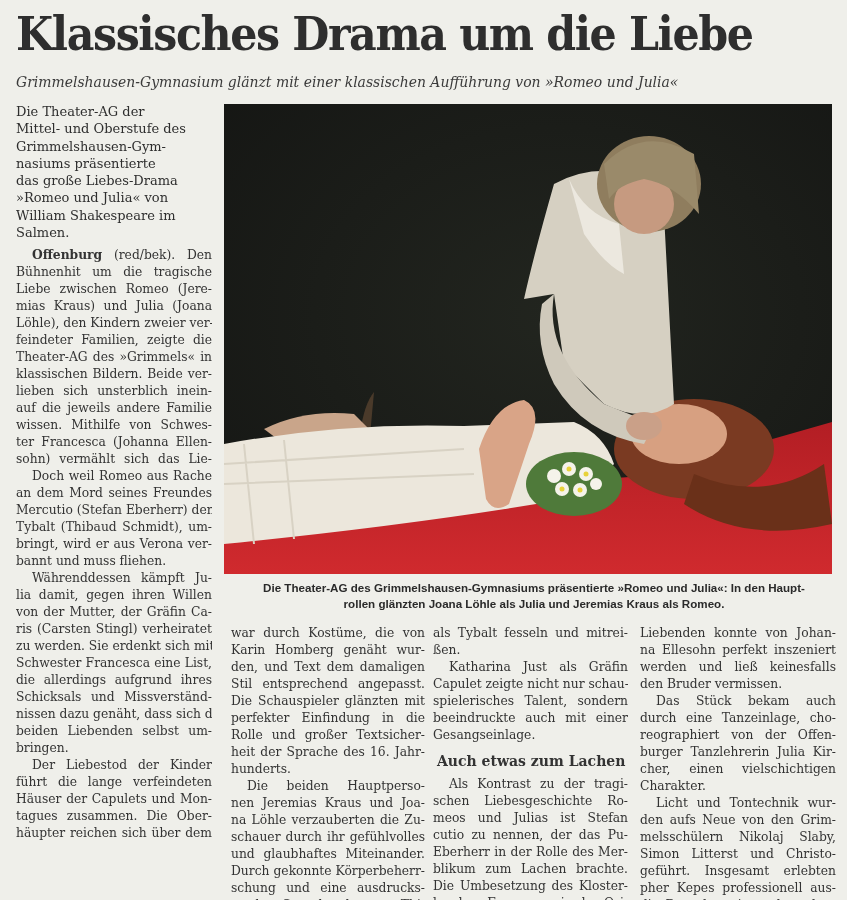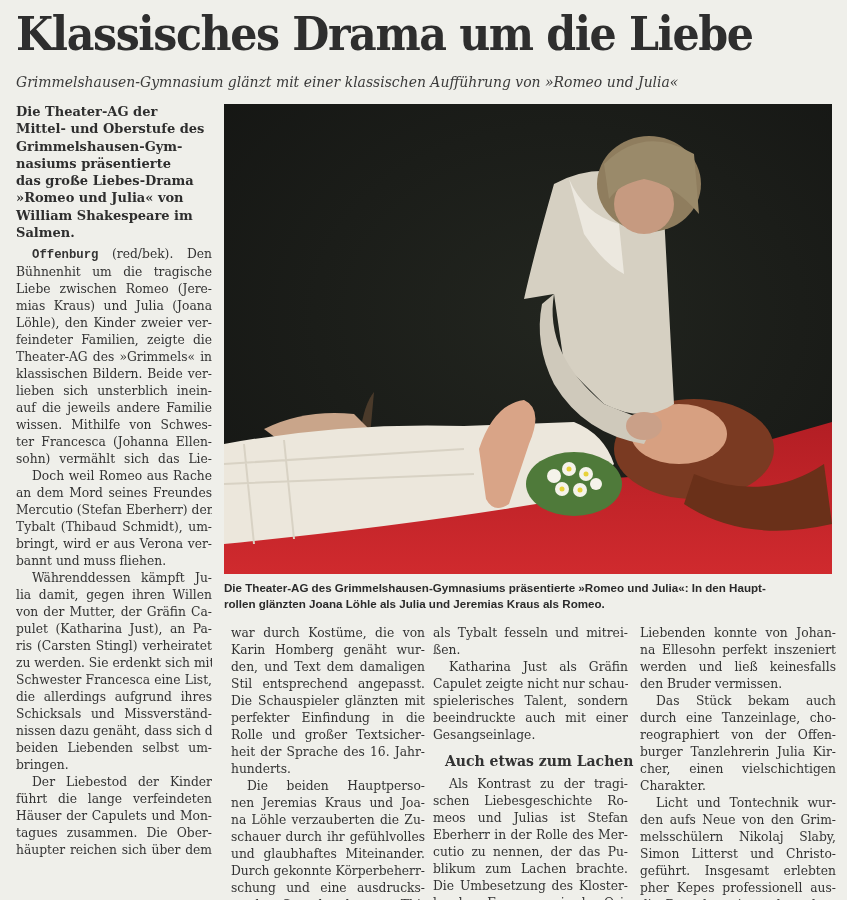--- a/index.html
+++ b/index.html
@@ -18,49 +18,49 @@
     transform:scaleX(0.93); transform-origin:left top;
   }
   .subhead {
     position:absolute; left:16px; top:73px; width:840px;
     font-family:"DejaVu Serif", serif; font-style:italic;
     font-size:15.5px; color:#3a3a3a; white-space:nowrap;
     transform:scaleX(0.9); transform-origin:left top;
   }
   .lead {
     position:absolute; left:16px; top:103px; width:205px;
-    font-family:"DejaVu Serif", serif; font-weight:bold;
+    font-family:"DejaVu Serif", serif; font-weight:normal;
     font-size:13px; line-height:17.3px; color:#2e2e2e;
   }
   .lead span { display:block; white-space:nowrap; }
   .col {
     position:absolute; font-family:"DejaVu Serif", serif;
     font-size:12.3px; line-height:17px; color:#333;
   }
   .col span.l { display:block; text-align:justify; text-align-last:justify; white-space:nowrap; overflow:hidden; }
   .col span.last { text-align-last:left; }
   .col span.ind { padding-left:16px; }
-  .col b { font-weight:bold;font-family:Liberation Mono, monospace; }
+  .col b { font-weight:bold; }
   .col1 { left:16px; top:246px; width:196px; }
   .col2 { left:231px; top:625px; width:194px; }
   .col3 { left:433px; top:625px; width:195px; }
   .col4 { left:640px; top:625px; width:196px; }
   .subtitle-h {
-    display:block; font-weight:bold; font-size:14px; line-height:22px; margin:6px 0 4px 12px; white-space:nowrap;
+    display:block; font-weight:bold; font-size:14px; line-height:22px; margin:6px 0 4px 4px; white-space:nowrap;
   }
   .photo {
     position:absolute; left:224px; top:104px; width:608px; height:470px;
     background:#1a1c1a; overflow:hidden;
   }
   .caption {
     position:absolute; left:224px; top:580px; width:620px;
     font-family:"Liberation Sans", sans-serif; font-weight:bold;
     font-size:11.6px; line-height:16px; color:#2a2a2a;
   }
-  .caption span { display:block; white-space:nowrap; }
+  .caption span { display:block; white-space:nowrap;text-align:center; }
 </style>
 </head>
 <body>
 
 <div class="headline">Klassisches Drama um die Liebe</div>
 <div class="subhead">Grimmelshausen-Gymnasium glänzt mit einer klassischen Aufführung von »Romeo und Julia«</div>
 
 <div class="lead">
   <span>Die Theater-AG der</span>
   <span>Mittel- und Oberstufe des</span>
@@ -131,39 +131,38 @@
 <div class="caption">
   <span>Die Theater-AG des Grimmelshausen-Gymnasiums präsentierte »Romeo und Julia«: In den Haupt-</span>
   <span>rollen glänzten Joana Löhle als Julia und Jeremias Kraus als Romeo.</span>
 </div>
 
 <div class="col col1">
   <span class="l ind"><b>Offenburg</b><span> (red/bek). Den</span></span>
   <span class="l">Bühnenhit um die tragische</span>
   <span class="l">Liebe zwischen Romeo (Jere-</span>
   <span class="l">mias Kraus) und Julia (Joana</span>
-  <span class="l">Löhle), den Kinder zweier ver-</span>
+  <span class="l">Löhle), den Kindern zweier ver-</span>
   <span class="l">feindeter Familien, zeigte die</span>
   <span class="l">Theater-AG des »Grimmels« in</span>
   <span class="l">klassischen Bildern. Beide ver-</span>
   <span class="l">lieben sich unsterblich inein-</span>
   <span class="l">auf die jeweils andere Familie</span>
   <span class="l">wissen. Mithilfe von Schwes-</span>
   <span class="l">ter Francesca (Johanna Ellen-</span>
   <span class="l">sohn) vermählt sich das Lie-</span>
   <span class="l ind">Doch weil Romeo aus Rache</span>
   <span class="l">an dem Mord seines Freundes</span>
   <span class="l">Mercutio (Stefan Eberherr) den</span>
   <span class="l">Tybalt (Thibaud Schmidt), um-</span>
   <span class="l">bringt, wird er aus Verona ver-</span>
   <span class="l last">bannt und muss fliehen.</span>
   <span class="l ind">Währenddessen kämpft Ju-</span>
   <span class="l">lia damit, gegen ihren Willen</span>
   <span class="l">von der Mutter, der Gräfin Ca-</span>
-  <span class="l">pulet (Katharina Just), an Pa-</span>
   <span class="l">ris (Carsten Stingl) verheiratet</span>
   <span class="l">zu werden. Sie erdenkt sich mit</span>
   <span class="l">Schwester Francesca eine List,</span>
   <span class="l">die allerdings aufgrund ihres</span>
   <span class="l">Schicksals und Missverständ-</span>
   <span class="l">nissen dazu genäht, dass sich die</span>
   <span class="l">beiden Liebenden selbst um-</span>
   <span class="l last">bringen.</span>
   <span class="l ind">Der Liebestod der Kinder</span>
   <span class="l">führt die lange verfeindeten</span>
@@ -199,22 +198,22 @@
   <span class="l last">ßen.</span>
   <span class="l ind">Katharina Just als Gräfin</span>
   <span class="l">Capulet zeigte nicht nur schau-</span>
   <span class="l">spielerisches Talent, sondern</span>
   <span class="l">beeindruckte auch mit einer</span>
   <span class="l last">Gesangseinlage.</span>
   <span class="subtitle-h">Auch etwas zum Lachen</span>
   <span class="l ind">Als Kontrast zu der tragi-</span>
   <span class="l">schen Liebesgeschichte Ro-</span>
   <span class="l">meos und Julias ist Stefan</span>
+  <span class="l">cutio zu nennen, der das Pu-</span>
   <span class="l">Eberherr in der Rolle des Mer-</span>
-  <span class="l">cutio zu nennen, der das Pu-</span>
   <span class="l">blikum zum Lachen brachte.</span>
   <span class="l">Die Umbesetzung des Kloster-</span>
   <span class="l">bruders Francesco, in der Ori-</span>
 
 </div>
 
 <div class="col col4">
   <span class="l">Liebenden konnte von Johan-</span>
   <span class="l">na Ellesohn perfekt inszeniert</span>
   <span class="l">werden und ließ keinesfalls</span>

